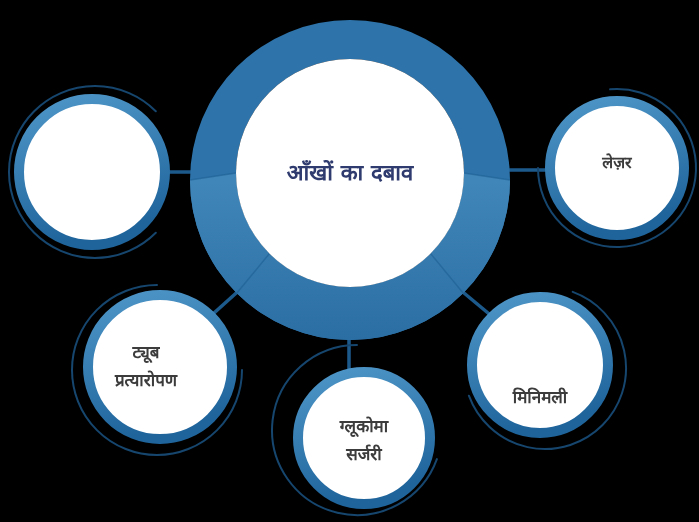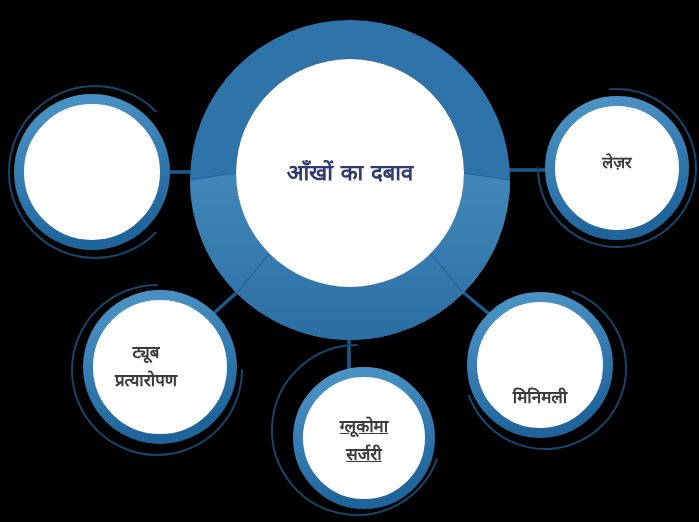--- a/index.html
+++ b/index.html
@@ -32,21 +32,21 @@
     font-size:22px;font-weight:bold;line-height:38px;
     color:var(--hub-text,#2f3b6e);
   }
   .node-label{
     font-size:17px;font-weight:600;line-height:28px;
     color:var(--node-text,#3c3c3c);
   }
   .label-eye-drops{left:17px;top:144px;width:150px;height:56px;}
   .label-laser{left:557px;top:150px;width:120px;height:26px;font-size:16px;line-height:26px;}
   .label-tube-implant{left:76px;top:338px;width:140px;height:56px;}
-  .label-filtering-surgery{left:294px;top:398px;width:140px;height:84px;text-decoration:underline;}
+  .label-filtering-surgery{left:294px;top:398px;width:140px;height:84px;}
   .label-migs{left:462px;top:311px;width:156px;height:84px;margin-top:44px;}
 </style>
 </head>
 <body>
 
 <div class="stage">
 
   <svg width="699" height="522" viewBox="0 0 699 522">
     <defs>
       <linearGradient id="gBottom" gradientUnits="userSpaceOnUse" x1="350" y1="182" x2="350" y2="340">

